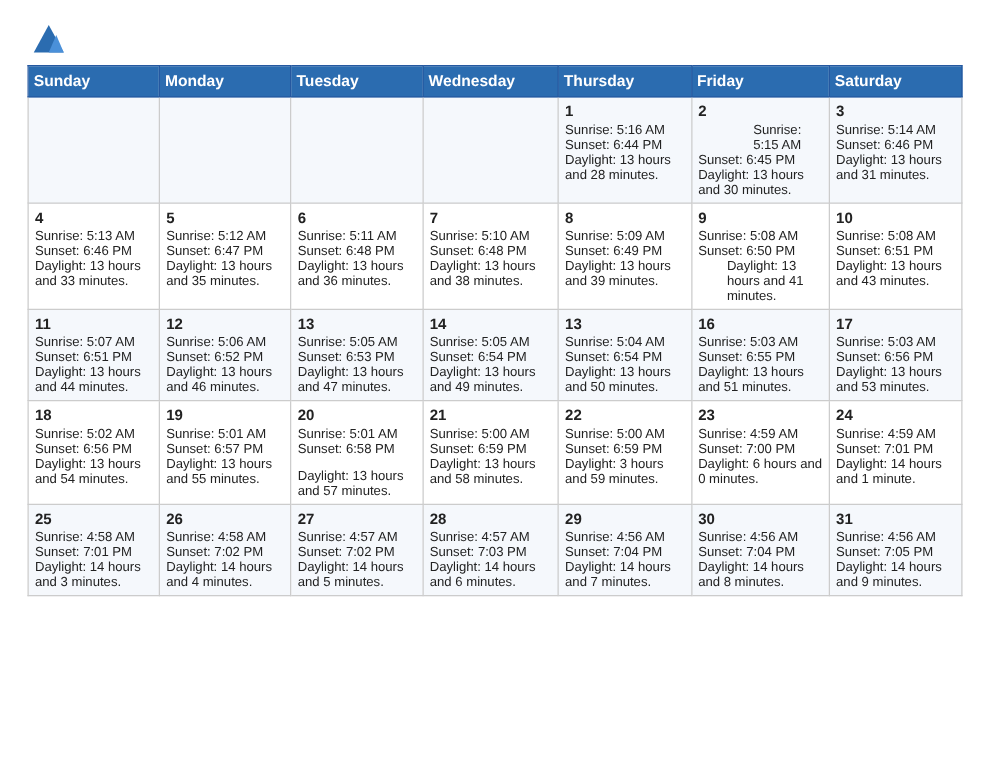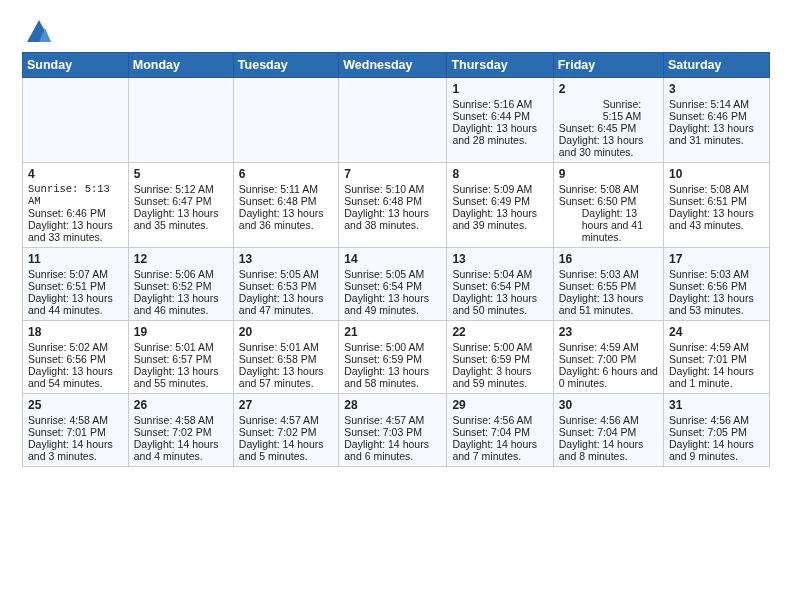--- a/index.html
+++ b/index.html
@@ -153,21 +153,21 @@
           <td>
             <span class="day-num">3</span>
             <span style="display: block;">Sunrise: 5:14 AM</span>
             <span style="display: block;">Sunset: 6:46 PM</span>
             <span style="display: block;">Daylight: 13 hours and 31 minutes.</span>
           </td>
         </tr>
         <tr>
           <td>
             <span class="day-num">4</span>
-            <span style="display: block; font-family: Liberation Mono, monospace;">Sunrise: 5:13 AM</span>
+            <span style="display: block;">Sunrise: 5:13 AM</span>
             <span style="display: block;">Sunset: 6:46 PM</span>
             <span style="display: block;">Daylight: 13 hours and 33 minutes.</span>
           </td>
           <td>
             <span class="day-num">5</span>
             <span style="display: block;">Sunrise: 5:12 AM</span>
             <span style="display: block;">Sunset: 6:47 PM</span>
             <span style="display: block;">Daylight: 13 hours and 35 minutes.</span>
           </td>
           <td>
@@ -255,21 +255,21 @@
           <td>
             <span class="day-num">19</span>
             <span style="display: block;">Sunrise: 5:01 AM</span>
             <span style="display: block;">Sunset: 6:57 PM</span>
             <span style="display: block;">Daylight: 13 hours and 55 minutes.</span>
           </td>
           <td>
             <span class="day-num">20</span>
             <span style="display: block;">Sunrise: 5:01 AM</span>
             <span style="display: block;">Sunset: 6:58 PM</span>
-            <span style="display: block;">Daylight: 13 hours and 57 minutes.</span>
+            <span style="display: block; margin-top: 10px;">Daylight: 13 hours and 57 minutes.</span>
           </td>
           <td>
             <span class="day-num">21</span>
             <span style="display: block;">Sunrise: 5:00 AM</span>
             <span style="display: block;">Sunset: 6:59 PM</span>
             <span style="display: block;">Daylight: 13 hours and 58 minutes.</span>
           </td>
           <td>
             <span class="day-num">22</span>
             <span style="display: block;">Sunrise: 5:00 AM</span>

